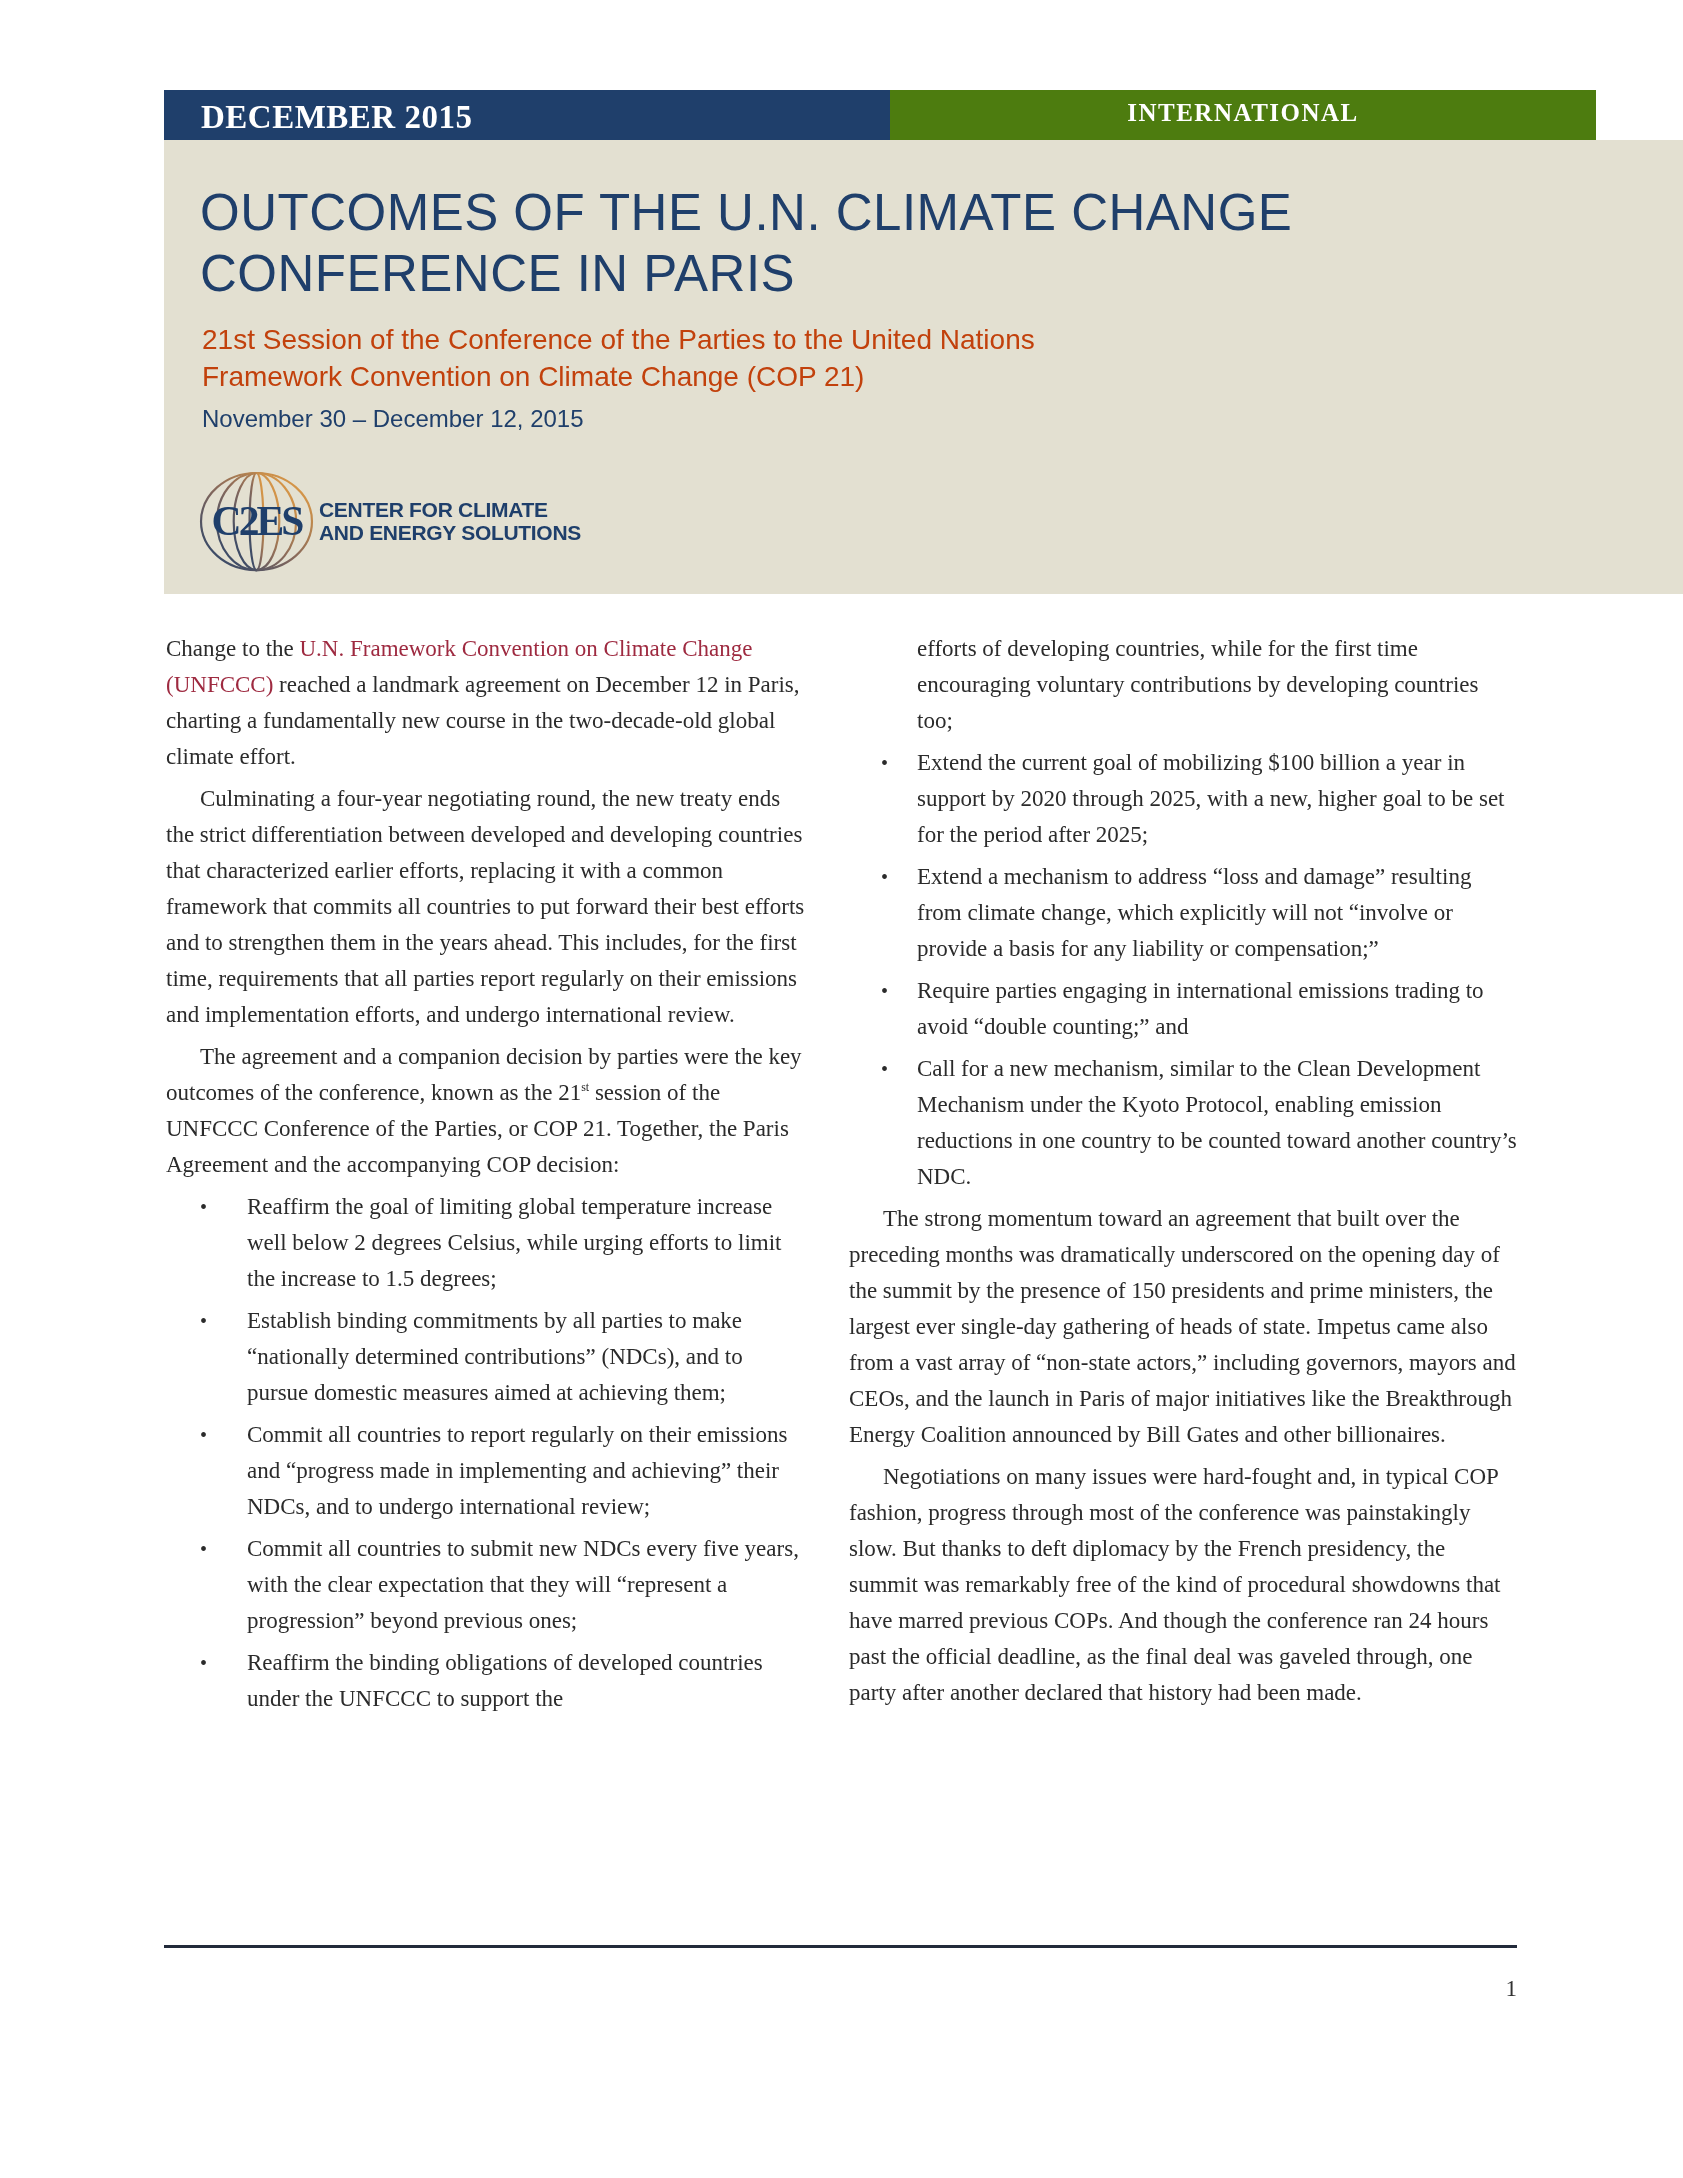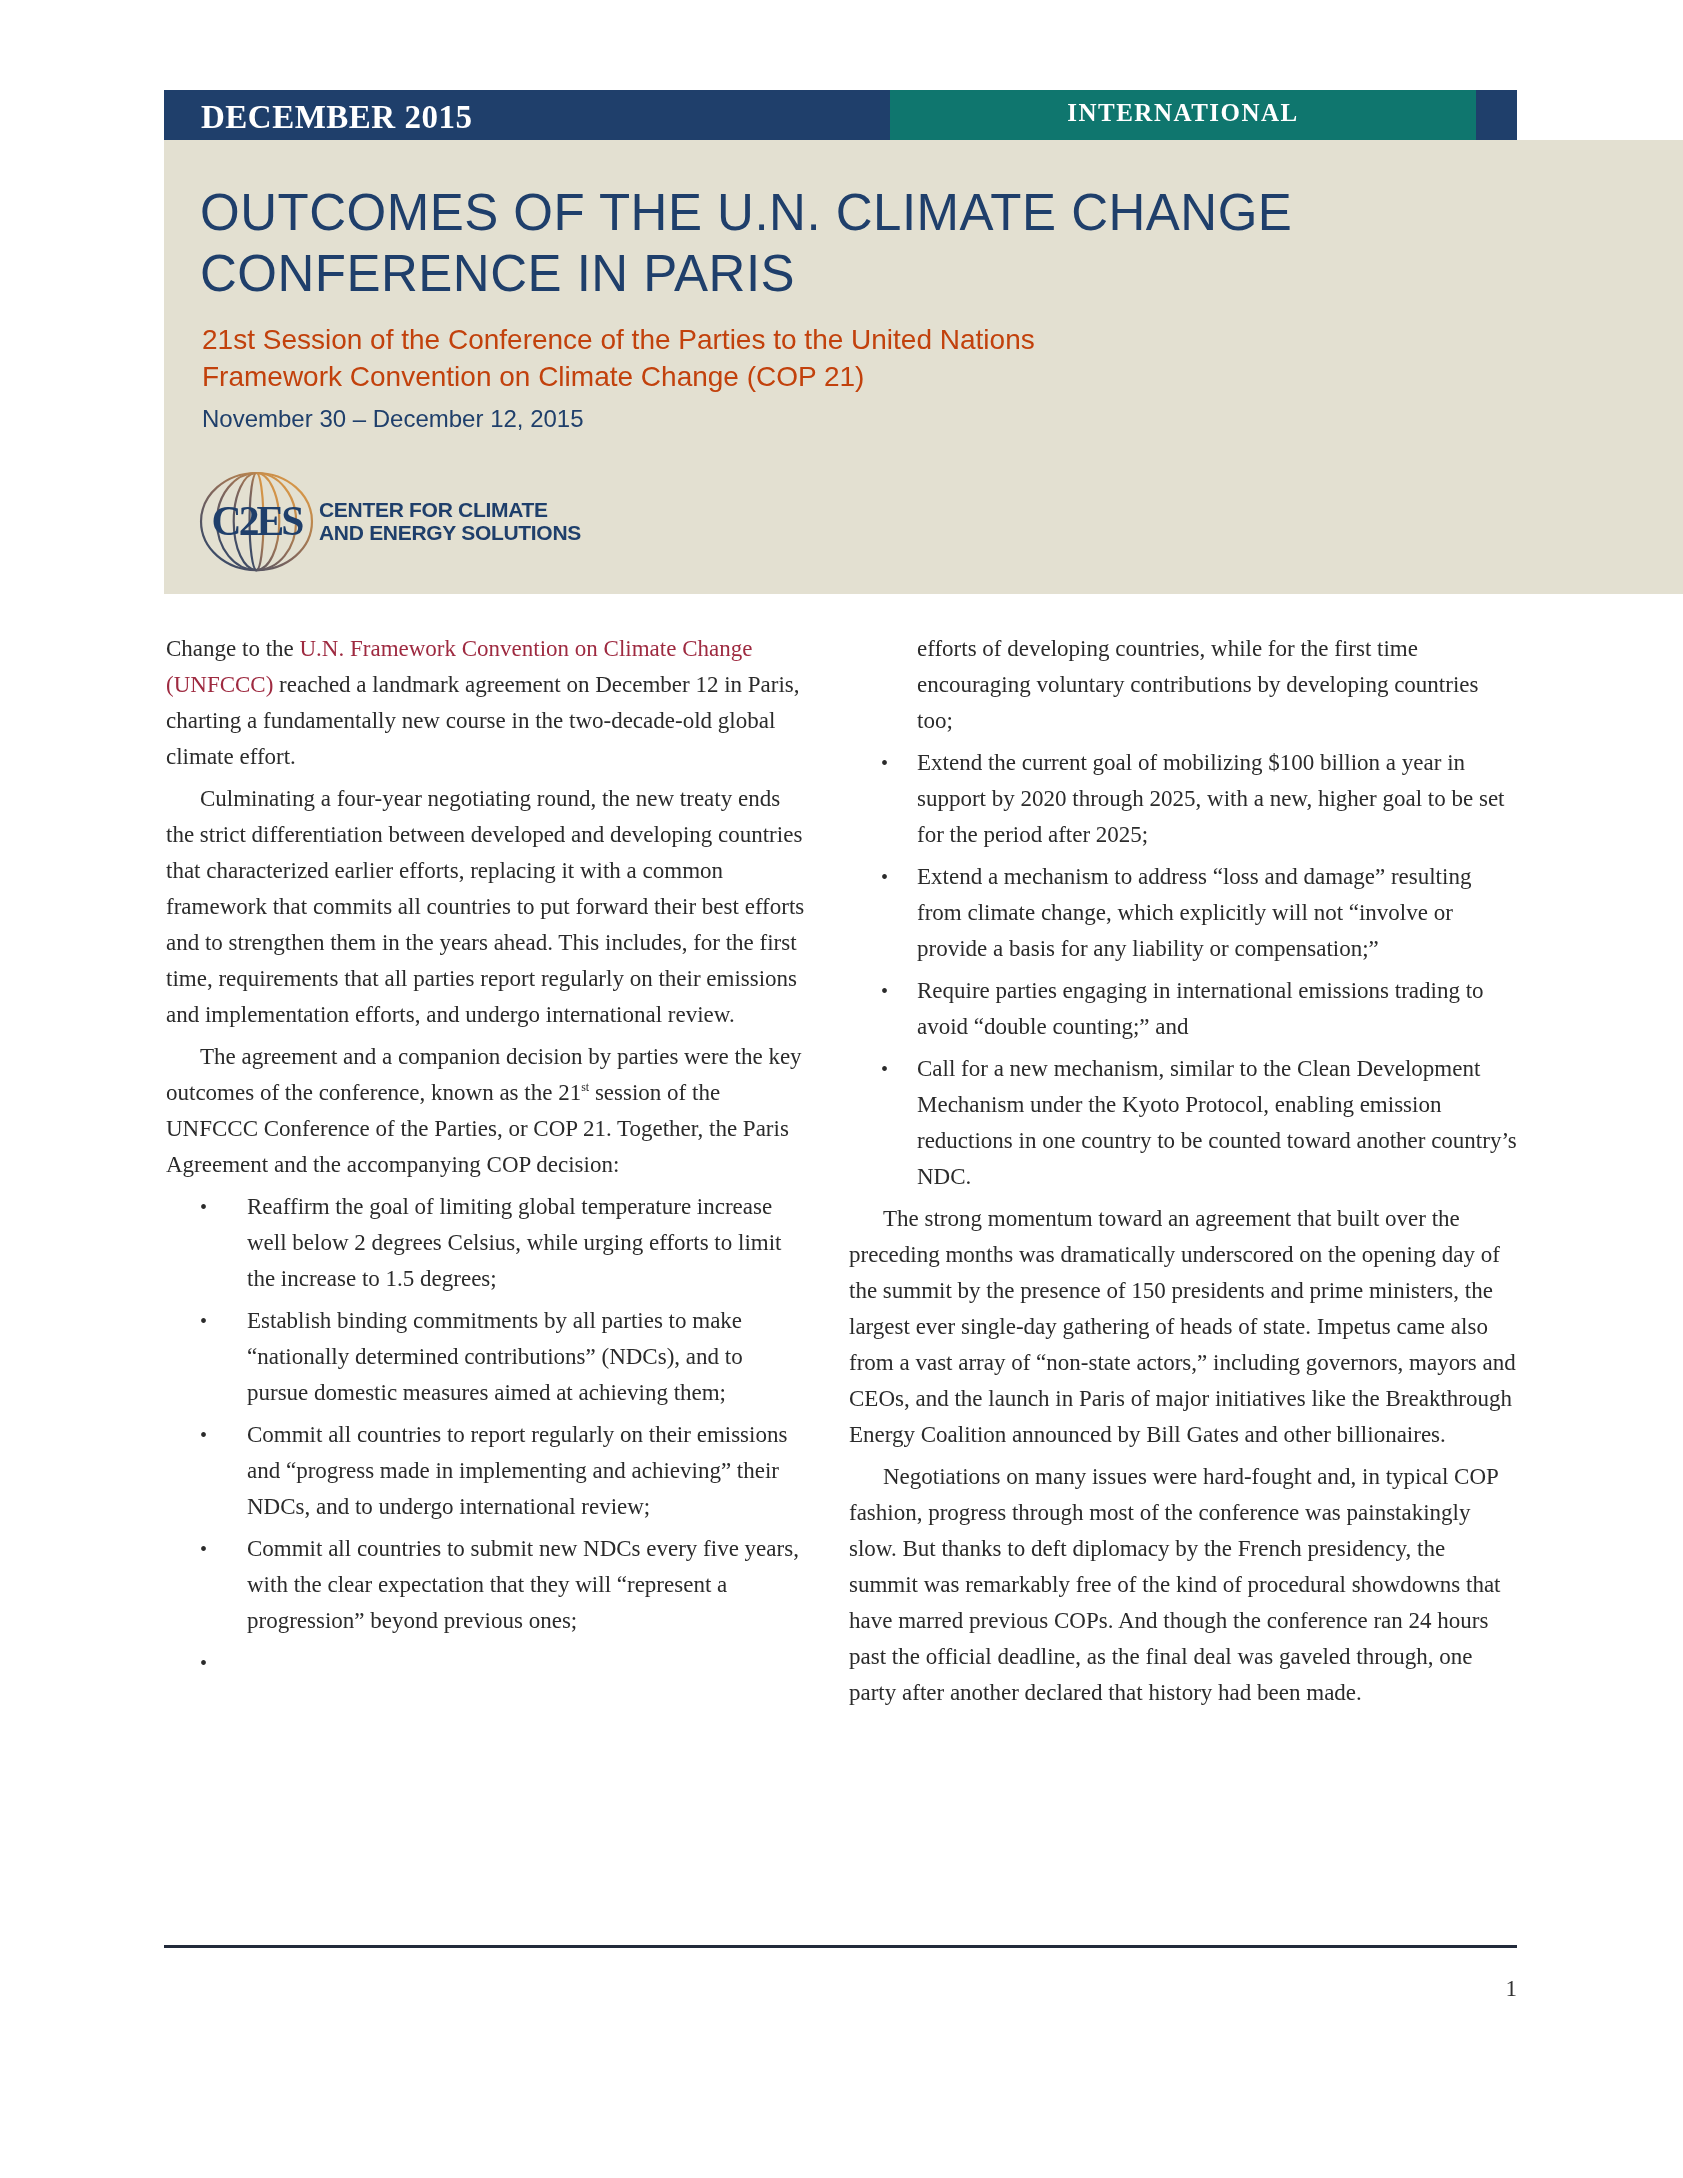--- a/index.html
+++ b/index.html
@@ -1,20 +1,20 @@
 <!DOCTYPE html>
 <html><head>
   <meta charset="utf-8">
   <style>
     html, body { margin: 0; padding: 0; background: #ffffff; }
     body { width: 1683px; height: 2178px; position: relative; overflow: hidden; }
 
     .topbar { position: absolute; top: 90px; left: 164px; width: 1353px; height: 50px; background: #1f3f6b; }
     .topbar .date { position: absolute; left: 37px; top: 9px; color: #ffffff; font-family: "Liberation Serif", serif; font-weight: bold; font-size: 33px; letter-spacing: 0.5px; }
-    .topbar .section { position: absolute; left: 726px; top: 0; width: 570px; height: 50px; background: #0f766e; padding-left: 16px; }
+    .topbar .section { position: absolute; left: 726px; top: 0; width: 706px; height: 50px; background: #4d7c0f; }
     .topbar .section span { position: absolute; left: 0; right: 0; top: 9px; text-align: center; color: #ffffff; font-family: "Liberation Serif", serif; font-weight: bold; font-size: 25px; letter-spacing: 1.5px; }
 
     .masthead { position: absolute; top: 140px; left: 164px; width: 1631px; height: 454px; background: #e3e0d1; }
     .title { position: absolute; left: 36px; top: 42px; color: #1f3f6b; font-family: "Liberation Sans", sans-serif; font-weight: normal; font-size: 51px; line-height: 61px; letter-spacing: 0.5px; margin: 0; }
     .subtitle { position: absolute; left: 38px; top: 181px; color: #c2410c; font-family: "Liberation Sans", sans-serif; font-size: 28px; line-height: 37px; margin: 0; }
     .dates { position: absolute; left: 38px; top: 265px; color: #1f3f6b; font-family: "Liberation Sans", sans-serif; font-size: 24px; margin: 0; }
 
     .logo { position: absolute; left: 34px; top: 330px; width: 416px; height: 104px; }
     .logo svg { position: absolute; left: 0; top: 0; }
     .logo .brand-text { position: absolute; left: 121px; top: 28px; color: #1f3f6b; font-family: "Liberation Sans", sans-serif; font-weight: bold; font-size: 21px; line-height: 23px; letter-spacing: -0.3px; }
@@ -89,21 +89,21 @@
 
 <div class="col left">
   <p><span>Change to the </span><span class="link">U.N. Framework Convention on Climate Change (UNFCCC)</span><span> reached a landmark agreement on December 12 in Paris, charting a fundamentally new course in the two-decade-old global climate effort.</span></p>
   <p class="indent">Culminating a four-year negotiating round, the new treaty ends the strict differentiation between developed and developing countries that characterized earlier efforts, replacing it with a common framework that commits all countries to put forward their best efforts and to strengthen them in the years ahead. This includes, for the first time, requirements that all parties report regularly on their emissions and implementation efforts, and undergo international review.</p>
   <p class="indent"><span>The agreement and a companion decision by parties were the key outcomes of the conference, known as the 21</span><sup>st</sup><span> session of the UNFCCC Conference of the Parties, or COP 21. Together, the Paris Agreement and the accompanying COP decision:</span></p>
   <ul class="bullets">
     <li><span class="dot">•</span><span>Reaffirm the goal of limiting global temperature increase well below 2 degrees Celsius, while urging efforts to limit the increase to 1.5 degrees;</span></li>
     <li><span class="dot">•</span><span>Establish binding commitments by all parties to make “nationally determined contributions” (NDCs), and to pursue domestic measures aimed at achieving them;</span></li>
     <li><span class="dot">•</span><span>Commit all countries to report regularly on their emissions and “progress made in implementing and achieving” their NDCs, and to undergo international review;</span></li>
     <li><span class="dot">•</span><span>Commit all countries to submit new NDCs every five years, with the clear expectation that they will “represent a progression” beyond previous ones;</span></li>
-    <li><span class="dot">•</span></li>
+    <li><span class="dot">•</span><span>Reaffirm the binding obligations of developed countries under the UNFCCC to support the</span></li>
   </ul>
 </div>
 
 <div class="col right">
   <div class="cont">efforts of developing countries, while for the first time encouraging voluntary contributions by developing countries too;</div>
   <ul class="bullets">
     <li><span class="dot">•</span><span>Extend the current goal of mobilizing $100 billion a year in support by 2020 through 2025, with a new, higher goal to be set for the period after 2025;</span></li>
     <li><span class="dot">•</span><span>Extend a mechanism to address “loss and damage” resulting from climate change, which explicitly will not “involve or provide a basis for any liability or compensation;”</span></li>
     <li><span class="dot">•</span><span>Require parties engaging in international emissions trading to avoid “double counting;” and</span></li>
     <li><span class="dot">•</span><span>Call for a new mechanism, similar to the Clean Development Mechanism under the Kyoto Protocol, enabling emission reductions in one country to be counted toward another country’s NDC.</span></li>

